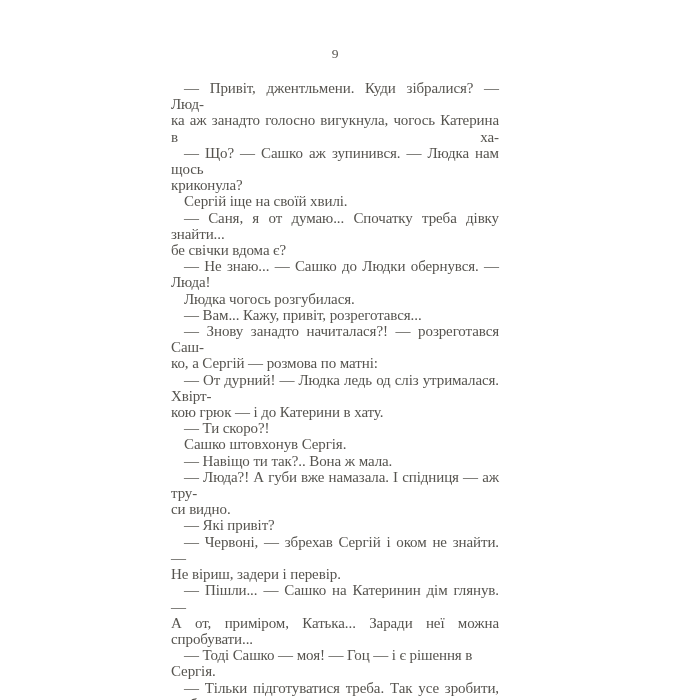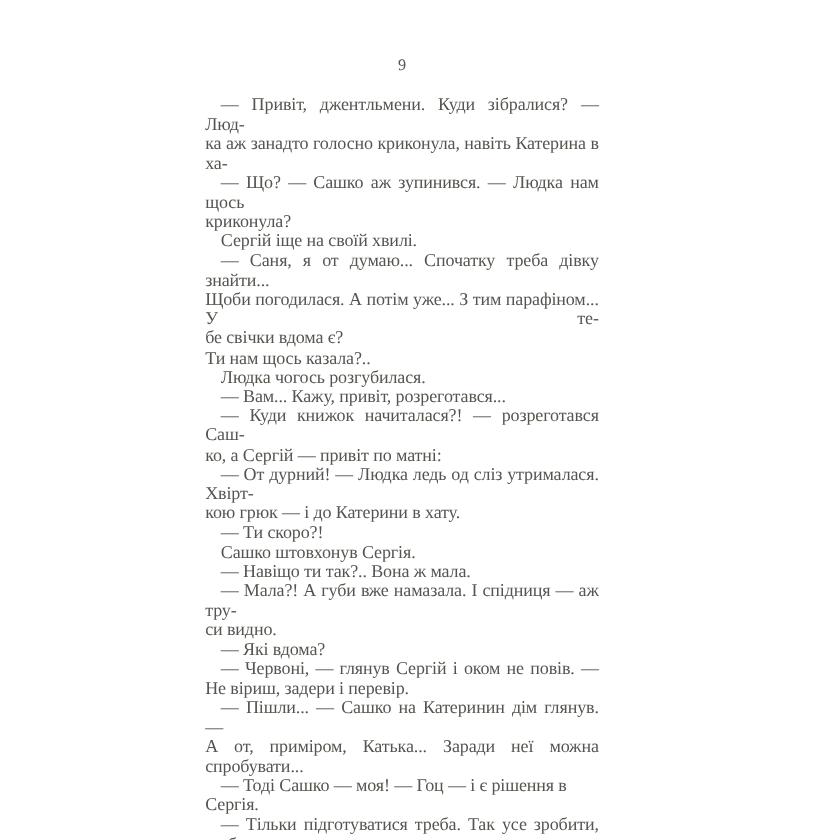--- a/index.html
+++ b/index.html
@@ -55,69 +55,68 @@
   }
 </style>
 </head>
 <body style="color: rgb(86, 84, 79); background: rgb(255, 255, 255);">
 
 <div class="book-page">
   <div class="page-number">9</div>
   <div class="page-text">
       <div class="paragraph">
         <div class="line first">— Привіт, джентльмени. Куди зібралися? — Люд-</div>
-        <div class="line">ка аж занадто голосно криконула, навіть Катерина в ха-</div>
+        <div class="line">ка аж занадто голосно вигукнула, чогось Катерина в ха-</div>
       </div>
       <div class="paragraph">
         <div class="line first">— Що? — Сашко аж зупинився. — Людка нам щось</div>
         <div class="line last">криконула?</div>
       </div>
       <div class="paragraph">
         <div class="line first last">Сергій іще на своїй хвилі.</div>
       </div>
       <div class="paragraph">
         <div class="line first">— Саня, я от думаю... Спочатку треба дівку знайти...</div>
-        <div class="line">Щоби погодилася. А потім уже... З тим парафіном... У те-</div>
         <div class="line last">бе свічки вдома є?</div>
       </div>
       <div class="paragraph">
-        <div class="line last">Ти нам щось казала?..</div>
+        <div class="line first">— Не знаю... — Сашко до Людки обернувся. — Люда!</div>
       </div>
       <div class="paragraph">
         <div class="line first last">Людка чогось розгубилася.</div>
       </div>
       <div class="paragraph">
         <div class="line first last">— Вам... Кажу, привіт, розреготався...</div>
       </div>
       <div class="paragraph">
-        <div class="line first">— Куди книжок начиталася?! — розреготався Саш-</div>
-        <div class="line last">ко, а Сергій — привіт по матні:</div>
+        <div class="line first">— Знову занадто начиталася?! — розреготався Саш-</div>
+        <div class="line last">ко, а Сергій — розмова по матні:</div>
       </div>
       <div class="paragraph">
         <div class="line first">— От дурний! — Людка ледь од сліз утрималася. Хвірт-</div>
         <div class="line last">кою грюк — і до Катерини в хату.</div>
       </div>
       <div class="paragraph">
         <div class="line first last">— Ти скоро?!</div>
       </div>
       <div class="paragraph">
         <div class="line first last">Сашко штовхонув Сергія.</div>
       </div>
       <div class="paragraph">
         <div class="line first last">— Навіщо ти так?.. Вона ж мала.</div>
       </div>
       <div class="paragraph">
-        <div class="line first">— Мала?! А губи вже намазала. І спідниця — аж тру-</div>
+        <div class="line first">— Люда?! А губи вже намазала. І спідниця — аж тру-</div>
         <div class="line last">си видно.</div>
       </div>
       <div class="paragraph">
-        <div class="line first last">— Які вдома?</div>
+        <div class="line first last">— Які привіт?</div>
       </div>
       <div class="paragraph">
-        <div class="line first">— Червоні, — глянув Сергій і оком не повів. —</div>
+        <div class="line first">— Червоні, — збрехав Сергій і оком не знайти. —</div>
         <div class="line last">Не віриш, задери і перевір.</div>
       </div>
       <div class="paragraph">
         <div class="line first">— Пішли... — Сашко на Катеринин дім глянув. —</div>
         <div class="line">А от, приміром, Катька... Заради неї можна спробувати...</div>
       </div>
       <div class="paragraph">
         <div class="line first last">— Тоді Сашко — моя! — Гоц — і є рішення в Сергія.</div>
       </div>
       <div class="paragraph">

